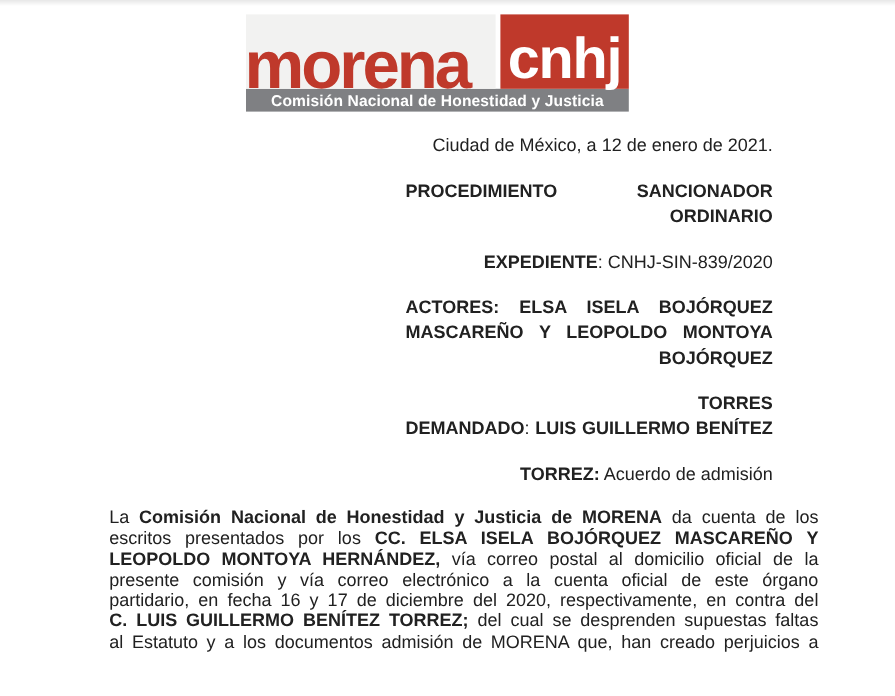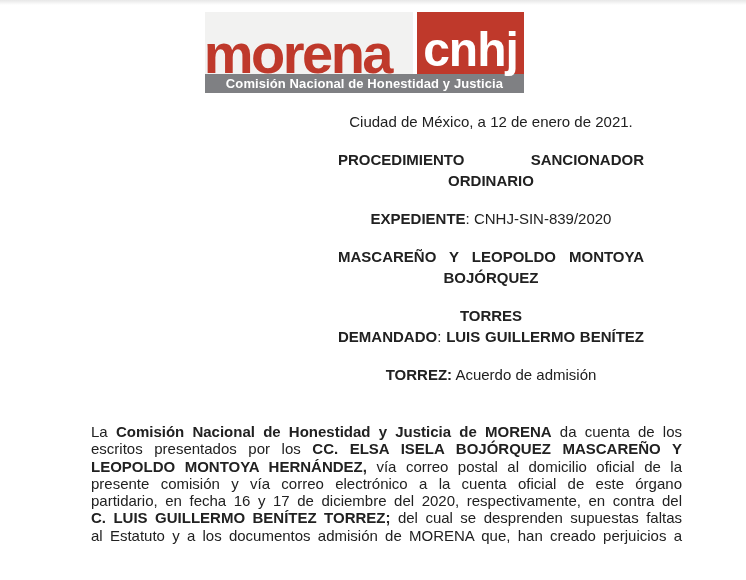--- a/index.html
+++ b/index.html
@@ -52,21 +52,21 @@
   .case-col .block { margin-bottom: 17px; }
 
   
   .body-par {
     position: absolute; left: 91px; top: 423px; width: 591px;
     font-size: 15px; line-height: 17.3px;
   }
 
   
   .line { text-align: justify; text-align-last: justify; }
-  .line.left { text-align: center; text-align-last: auto; }
+  .line.left { text-align: right; text-align-last: auto; }
   .seg-b { font-weight: 700; margin-top: 28px; }
 </style>
 </head>
 <body>
 
 <div class="page">
 
   <div class="top-shade"></div>
 
   <div class="logo">
@@ -88,20 +88,21 @@
         <div class="line left"><span class="seg">Ciudad de México, a 12 de enero de 2021.</span></div>
       </div>
     <div class="block">
         <div class="line"><span class="seg-b">PROCEDIMIENTO SANCIONADOR</span></div>
         <div class="line left"><span class="seg-b">ORDINARIO</span></div>
       </div>
     <div class="block">
         <div class="line left"><span class="seg-b">EXPEDIENTE</span><span class="seg">: CNHJ-SIN-839/2020</span></div>
       </div>
     <div class="block">
+        <div class="line"><span class="seg-b">ACTORES: ELSA ISELA BOJÓRQUEZ</span></div>
         <div class="line"><span class="seg-b">MASCAREÑO Y LEOPOLDO MONTOYA</span></div>
         <div class="line left"><span class="seg-b">BOJÓRQUEZ</span></div>
       </div>
     <div class="block">
         <div class="line left"><span class="seg-b">TORRES</span></div>
         <div class="line"><span class="seg-b">DEMANDADO</span><span class="seg">: </span><span class="seg-b">LUIS GUILLERMO BENÍTEZ</span></div>
       </div>
     <div class="block">
         <div class="line left"><span class="seg-b">TORREZ:</span><span class="seg"> Acuerdo de admisión</span></div>
       </div>

